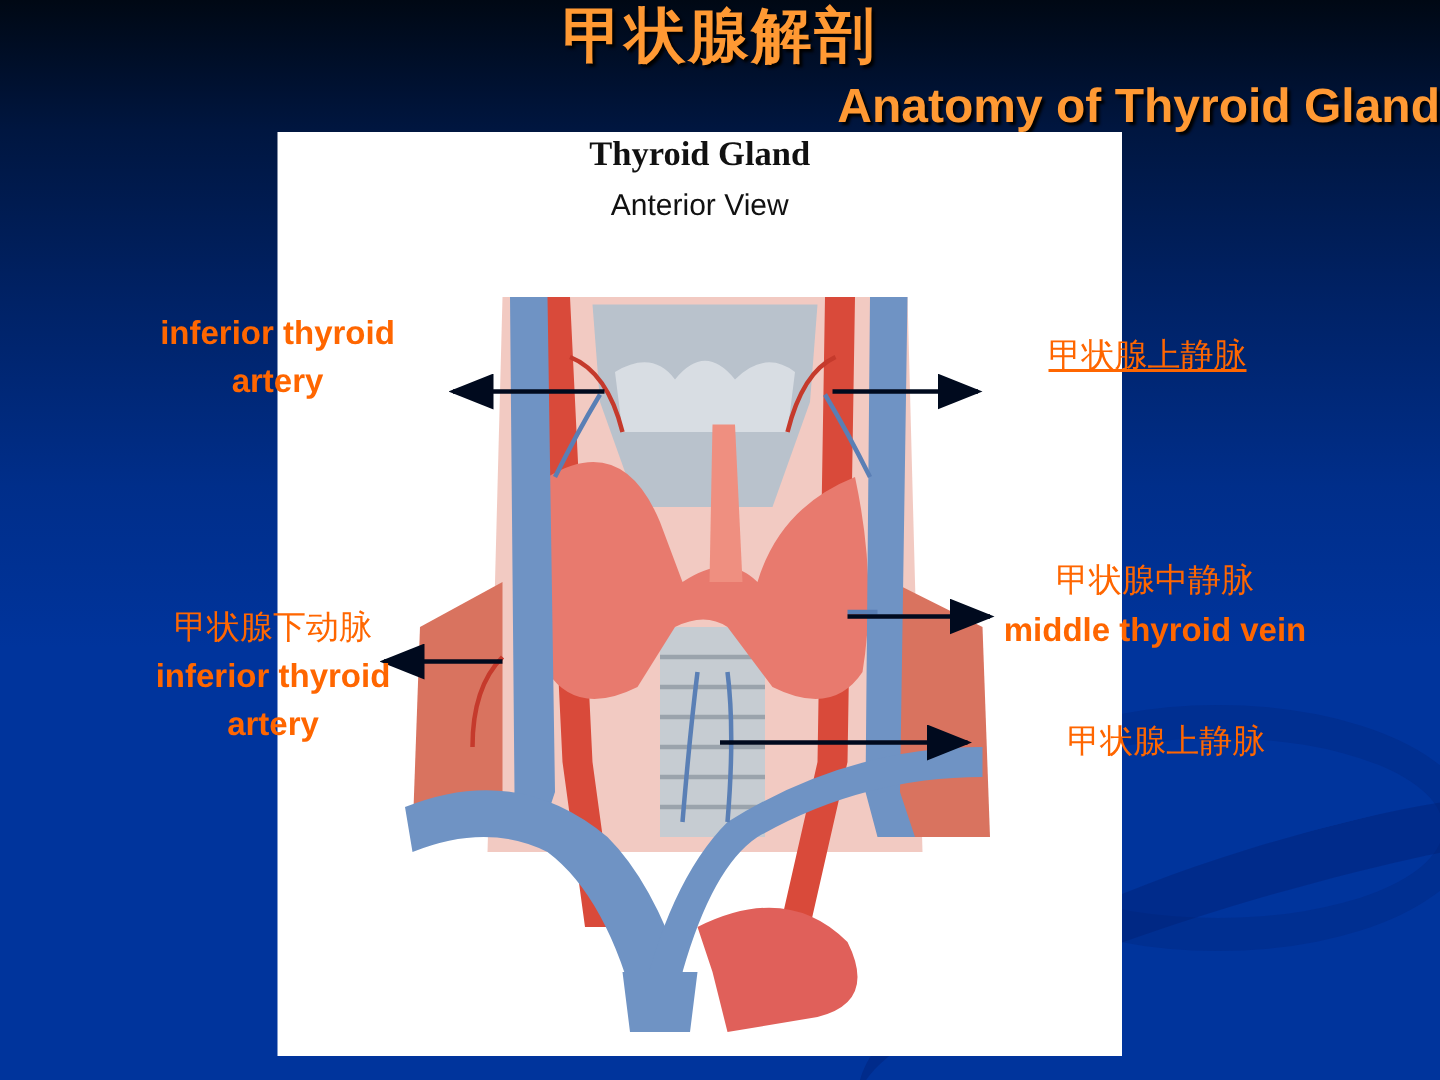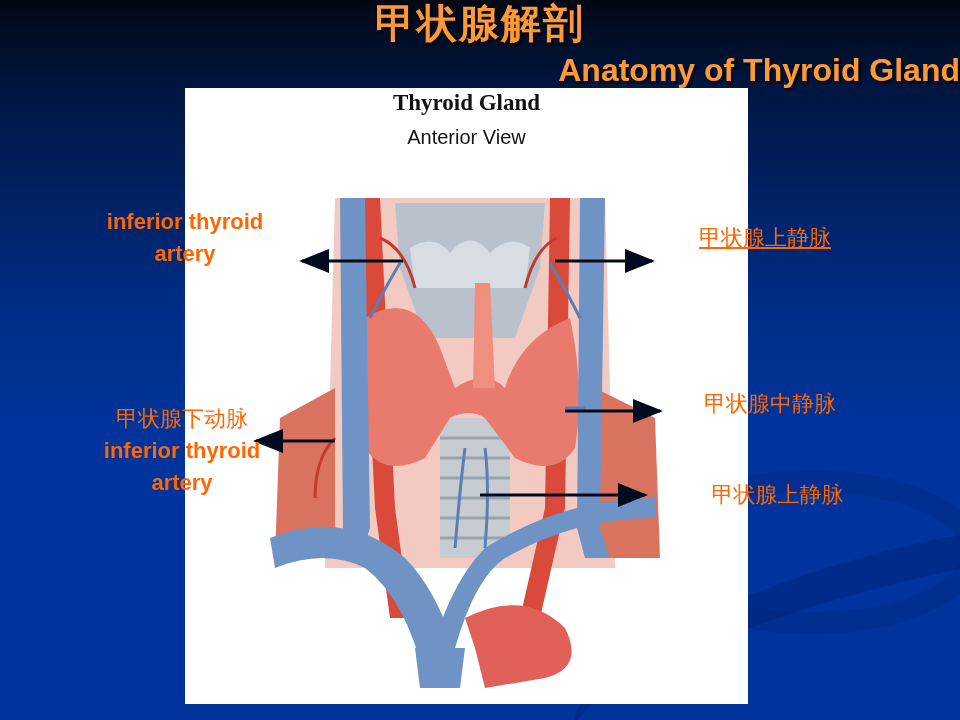--- a/index.html
+++ b/index.html
@@ -126,22 +126,23 @@
 
 <div class="label" style="left:80px; top:206px; width:210px;">
   <span class="en">inferior thyroid</span>
   <span class="en">artery</span>
 </div>
 
 <div class="label" style="left:630px; top:222px; width:270px;text-decoration:underline;">
   <span class="cn">甲状腺上静脉</span>
 </div>
 
-<div class="label" style="left:645px; top:388px; width:250px;">
+<div class="label" style="left:645px; top:372px; width:250px;">
   <span class="cn">甲状腺中静脉</span>
+  <span class="en">middle thyroid vein</span>
 </div>
 
 <div class="label" style="left:82px; top:403px; width:200px;">
   <span class="cn">甲状腺下动脉</span>
   <span class="en">inferior thyroid</span>
   <span class="en">artery</span>
 </div>
 
 <div class="label" style="left:650px; top:479px; width:255px;">
   <span class="cn">甲状腺上静脉</span>

